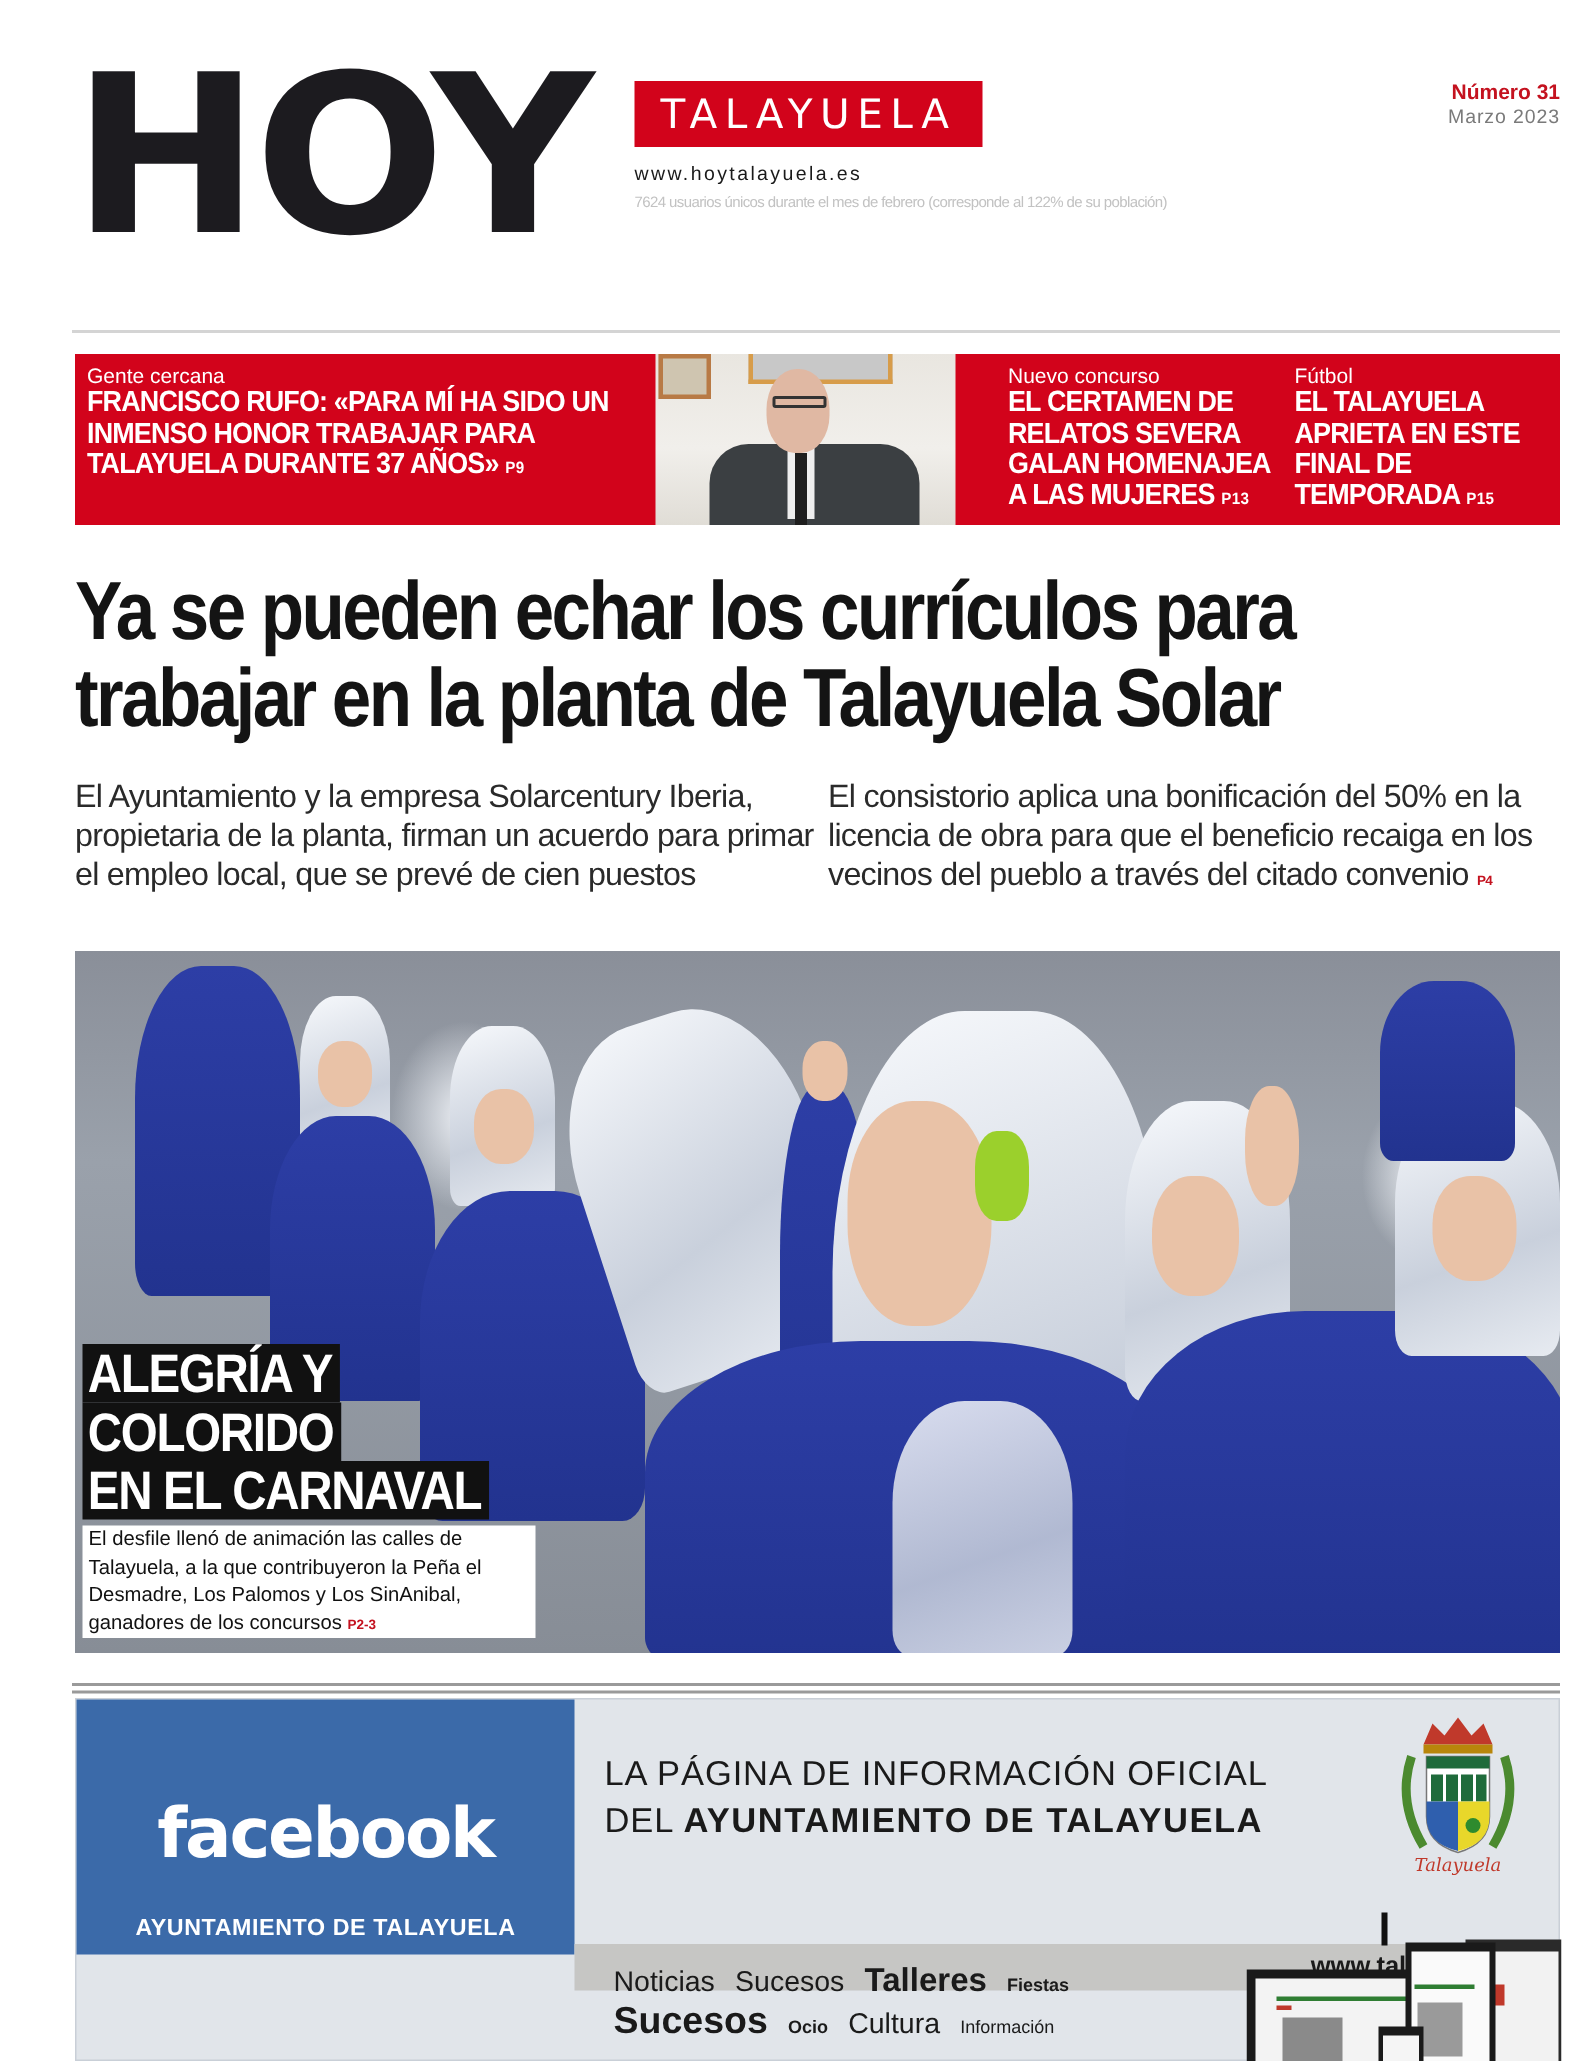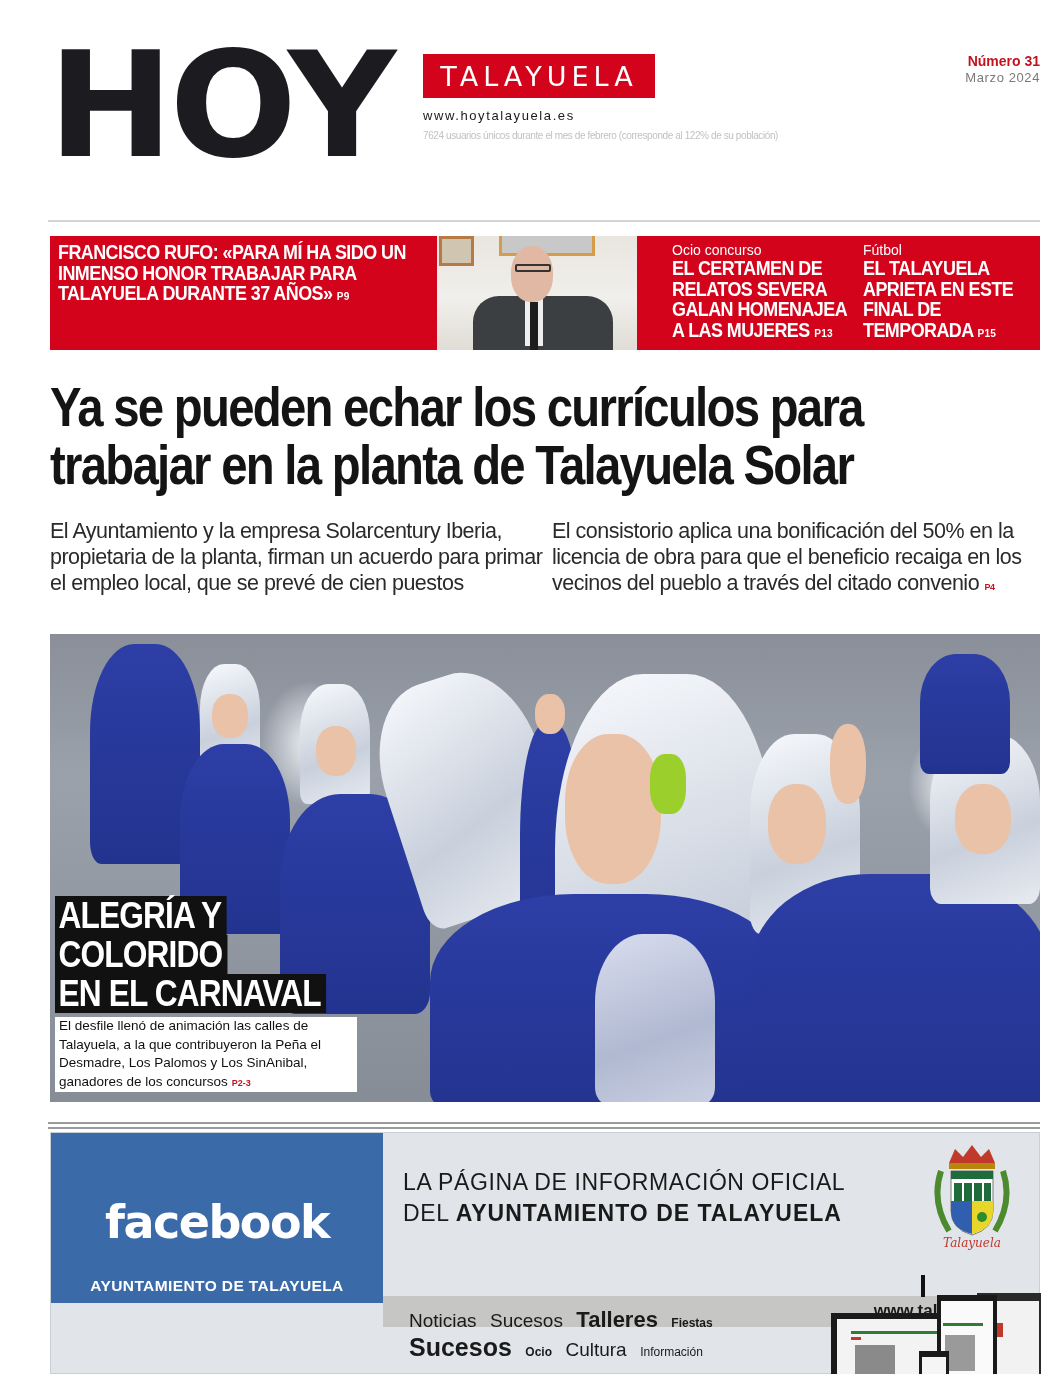--- a/index.html
+++ b/index.html
@@ -162,44 +162,45 @@
 </style>
 </head>
 <body>
 
 <header>
   <div class="logo">HOY</div>
   <div class="edition-tag">TALAYUELA</div>
   <div class="site-url">www.hoytalayuela.es</div>
   <div class="audience-note">7624 usuarios únicos durante el mes de febrero (corresponde al 122% de su población)</div>
   <div class="issue-number">Número 31</div>
-  <div class="issue-date">Marzo 2024</div>
+  <div class="issue-date">Marzo 2023</div>
   <div class="rule-top"></div>
 </header>
 
 <section class="teaser-strip">
   <div class="teaser teaser-1">
+    <div class="kicker">Gente cercana</div>
     <div class="title">
       <span>FRANCISCO RUFO: «PARA MÍ HA SIDO UN INMENSO HONOR TRABAJAR PARA TALAYUELA DURANTE 37 AÑOS»</span>
       <span class="page-ref">P9</span>
     </div>
   </div>
 
   <div class="teaser-photo">
     <div class="frame1"></div>
     <div class="frame2"></div>
     <div class="body"></div>
     <div class="shirt"></div>
     <div class="tie"></div>
     <div class="head"></div>
     <div class="glasses"></div>
   </div>
 
   <div class="teaser teaser-2">
-    <div class="kicker">Ocio concurso</div>
+    <div class="kicker">Nuevo concurso</div>
     <div class="title">
       <span>EL CERTAMEN DE RELATOS SEVERA GALAN HOMENAJEA A LAS MUJERES</span>
       <span class="page-ref">P13</span>
     </div>
   </div>
 
   <div class="teaser teaser-3">
     <div class="kicker">Fútbol</div>
     <div class="title">
       <span>EL TALAYUELA APRIETA EN ESTE FINAL DE TEMPORADA</span>

